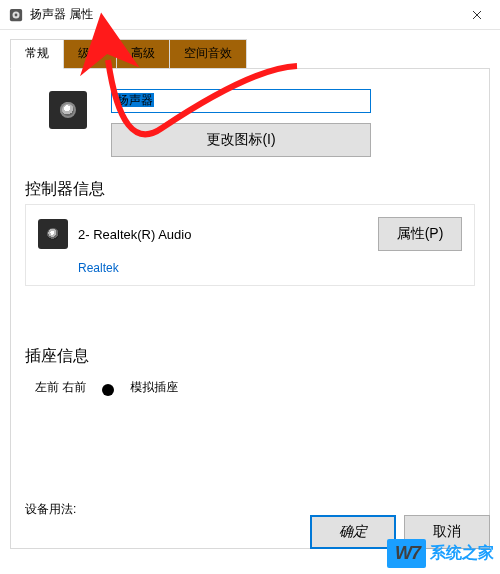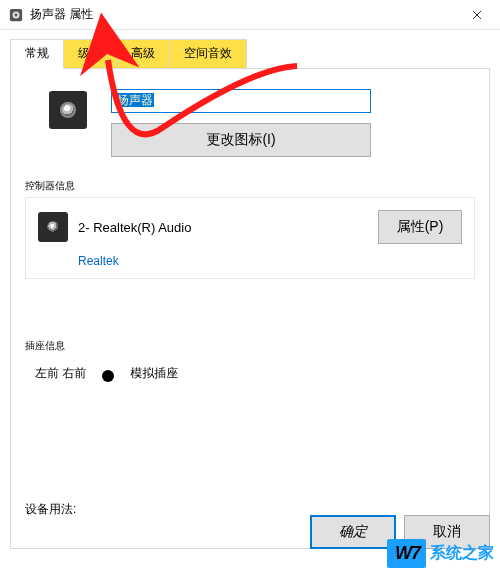--- a/index.html
+++ b/index.html
@@ -9,36 +9,36 @@
   .titlebar { height: 30px; display: flex; align-items: center; padding: 0 0 0 8px; border-bottom: 1px solid #e5e5e5; }
   .titlebar .t-icon { width: 16px; height: 16px; margin-right: 6px; display: flex; align-items: center; justify-content: center; }
   .titlebar .t-icon svg { width: 14px; height: 14px; }
   .titlebar .t-title { flex: 1; font-size: 12px; }
   .titlebar .t-close { width: 46px; height: 30px; display: flex; align-items: center; justify-content: center; color: #333; }
   .titlebar .t-close svg { width: 10px; height: 10px; }
 
   .dlg { padding: 8px 10px 10px 10px; position: relative; }
 
   .tabs { display: flex; position: relative; }
-  .tab { padding: 5px 14px 6px 14px; border: 1px solid #d9d9d9; border-bottom: none; background: #fde047; margin-right: -1px; font-size: 12px; cursor: default; position: relative; top: 1px; }
+  .tab { padding: 5px 14px 6px 14px; border: 1px solid #d9d9d9; border-bottom: none; background: #a16207; margin-right: -1px; font-size: 12px; cursor: default; position: relative; top: 1px; }
   .tab.active { background: #fff; z-index: 2; border-bottom: 1px solid #fff; }
   .tabline { border-bottom: 1px solid #d9d9d9; position: relative; top: 0; }
 
   .panel { border: 1px solid #d9d9d9; border-top: none; padding: 20px 14px 14px 14px; height: 480px; position: relative; }
 
   .row-name { display: flex; align-items: flex-start; gap: 24px; margin-left: 24px; }
   .dev-icon { width: 38px; height: 38px; background: #2b2b2b; border-radius: 3px; position: relative; margin-top: 2px; display:flex; align-items:center; justify-content:center; }
   .dev-icon::after { content: ""; width: 16px; height: 16px; border-radius: 50%; background: radial-gradient(circle at 45% 40%, #fff 0 3px, #bbb 3px 6px, #666 6px 8px, #222 8px); box-shadow: 0 0 0 2px #888 inset; }
   .name-col { display: flex; flex-direction: column; gap: 10px; }
   .name-input { width: 260px; height: 24px; border: 1px solid #0078d7; padding: 2px 4px; font-size: 12px; }
-  .name-input .sel { background: #0078d7; color: #fef9c3; padding: 0 1px; }
+  .name-input .sel { background: #0078d7; color: #000000; padding: 0 1px; }
   .btn { min-width: 84px; height: 23px; border: 1px solid #adadad; background: #e1e1e1; font-size: 14px; padding: 16px 12px; display: inline-flex; align-items: center; justify-content: center; cursor: default; }
 
   .group { margin-top: 22px; }
-  .group-title { font-size: 10px; margin-bottom: 4px; }
+  .group-title { font-size: 16px; margin-bottom: 4px; }
   .group-box { border: 1px solid #e6e6e6; padding: 12px 12px 10px 12px; position: relative; }
   .ctrl-row { display: flex; align-items: center; gap: 10px; }
   .ctrl-icon { width: 30px; height: 30px; background: #2b2b2b; border-radius: 3px; display:flex; align-items:center; justify-content:center; position: relative; }
   .ctrl-icon::after { content: ""; width: 12px; height: 12px; border-radius: 50%; background: radial-gradient(circle at 45% 40%, #fff 0 2px, #bbb 2px 4px, #666 4px 6px, #222 6px); }
   .ctrl-name { font-size: 13px; }
   .spacer { flex: 1; }
   .link { color: #0066cc; font-size: 12px; margin-left: 40px; margin-top: 10px; display: inline-block; }
 
   .jack-row { display: flex; align-items: flex-end; gap: 16px; padding: 8px 4px 2px 10px; font-size: 12px; }
   .jack-dot { width: 12px; height: 12px; border-radius: 50%; background: #000; }
@@ -51,21 +51,21 @@
 
   .footer { position: absolute; right: 10px; bottom: 10px; display: flex; gap: 8px; }
   .footer .btn { width: 86px; }
   .footer .btn.primary { border: 1px solid #0078d7; outline: 1px solid #0078d7; outline-offset: -2px; font-style: italic; }
 
   
   .arrow { position: absolute; left: 102px; top: 28px; pointer-events: none; z-index: 50; }
   .arrow svg { width: 210px; height: 140px; overflow: visible; }
 
   .watermark { position: absolute; right: 6px; bottom: 6px; display: flex; align-items: center; gap: 4px; z-index: 60; }
-  .wm-badge { background: #1a9fff; color: #000000; font-weight: bold; font-size: 18px; padding: 4px 6px 4px 8px; border-radius: 2px; letter-spacing: -1px; font-style: italic; }
+  .wm-badge { background: #1a9fff; color: #404040; font-weight: bold; font-size: 18px; padding: 4px 6px 4px 8px; border-radius: 2px; letter-spacing: -1px; font-style: italic; }
   .wm-text { color: #1a9fff; font-size: 16px; font-weight: 600; }
 </style>
 </head>
 <body>
 
 <div class="titlebar">
   <span class="t-icon">
     <svg viewBox="0 0 16 16">
         <rect x="1" y="1" width="14" height="14" rx="2" fill="#555"></rect>
         <circle cx="8" cy="8" r="4" fill="#ddd"></circle>

